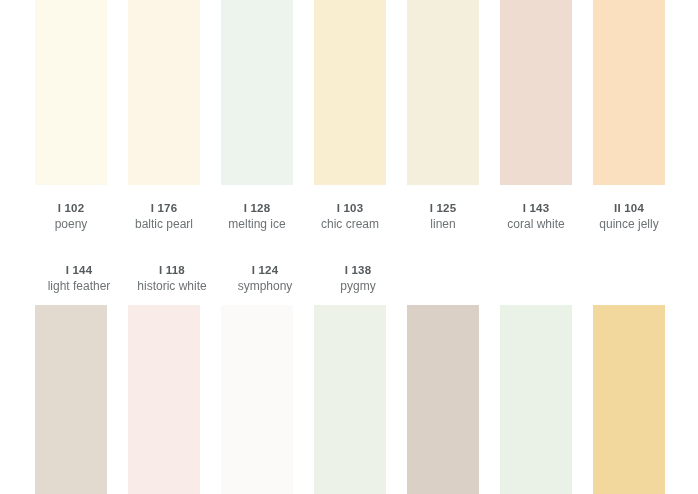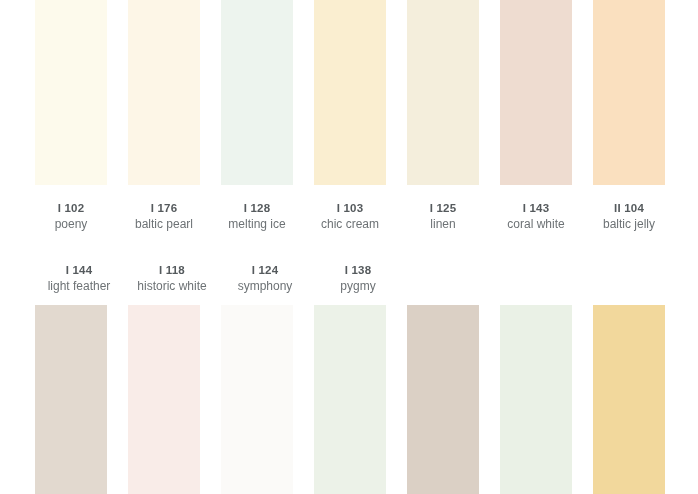--- a/index.html
+++ b/index.html
@@ -129,21 +129,21 @@
     <div class="label-cell">
       <span class="code">I 125</span>
       <span class="name">linen</span>
     </div>
     <div class="label-cell">
       <span class="code">I 143</span>
       <span class="name">coral white</span>
     </div>
     <div class="label-cell">
       <span class="code">II 104</span>
-      <span class="name">baltic jelly</span>
+      <span class="name">quince jelly</span>
     </div>
   </div>
 
   <div class="label-row labels-bottom">
     <div class="label-cell">
       <span class="code">I 144</span>
       <span class="name">light feather</span>
     </div>
     <div class="label-cell">
       <span class="code">I 118</span>

